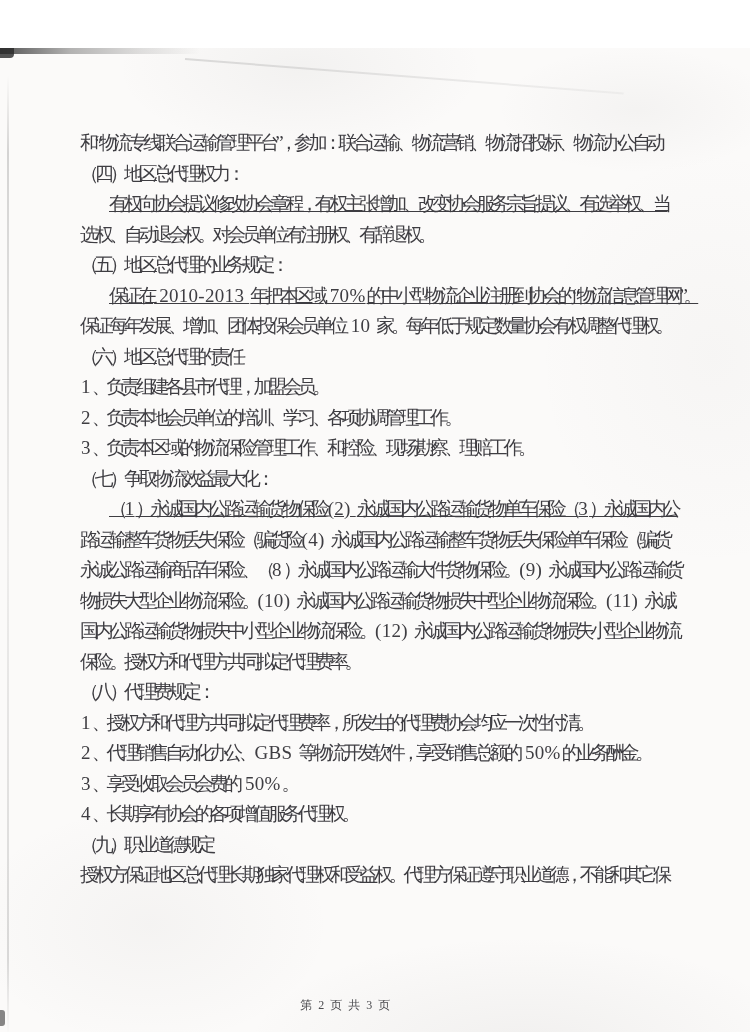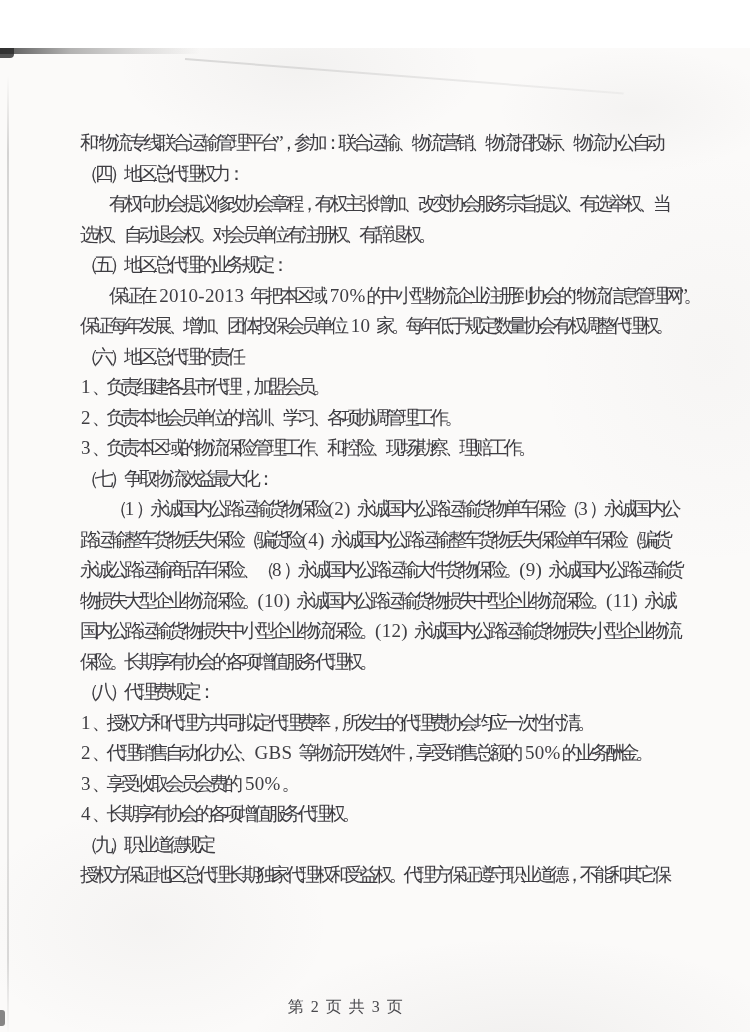--- a/index.html
+++ b/index.html
@@ -51,24 +51,24 @@
       radial-gradient(ellipse 340px 16px at 45% 100%, rgba(110,108,105,.22), transparent 80%),
       radial-gradient(ellipse 120px 26px at 13% 55%, rgba(125,122,118,.12), transparent 70%);
   }
   
   .textblock {
     position:absolute; left:80px; top:80px; width:625px;
     font-size:19px; color:#3e3d42; letter-spacing:-4.3px;
   }
   .line { height:30.5px; line-height:30.5px; white-space:nowrap; }
   .line .lat { letter-spacing:0.3px; padding:0 1px; }
-  .indent { padding-left:29px; }
+  .indent { padding-left:29px;text-decoration:underline; }
   .footer {
     position:absolute; top:949px; left:0; width:692px; text-align:center;
-    font-size:16px; color:#4a4a4e; letter-spacing:1.5px;
+    font-size:12px; color:#4a4a4e; letter-spacing:1.5px;
   }
 </style>
 </head>
 <body>
 
 <div class="page">
   <div class="corner-bar"></div>
   <div class="corner-dark"></div>
   <div class="edge-line"></div>
   <div class="crease-top"></div>
@@ -86,21 +86,21 @@
     <div class="line">（六）地区总代理的责任</div>
     <div class="line"><span class="lat">1</span>、负责组建各县市代理，加盟会员。</div>
     <div class="line"><span class="lat">2</span>、负责本地会员单位的培训、学习、各项协调管理工作。</div>
     <div class="line"><span class="lat">3</span>、负责本区域的物流保险管理工作、和控险、现场勘察、理赔工作。</div>
     <div class="line">（七）争取物流效益最大化：</div>
     <div class="line indent">（<span class="lat">1</span>）永诚国内公路运输货物保险<span class="lat">(2) </span>永诚国内公路运输货物单车保险（<span class="lat">3</span>）永诚国内公</div>
     <div class="line">路运输整车货物丢失保险（骗货险<span class="lat">(4) </span>永诚国内公路运输整车货物丢失保险单车保险（骗货</div>
     <div class="line">永诚公路运输商品车保险、（<span class="lat">8</span>）永诚国内公路运输大件货物保险。<span class="lat">(9) </span>永诚国内公路运输货</div>
     <div class="line">物损失大型企业物流保险。<span class="lat">(10) </span>永诚国内公路运输货物损失中型企业物流保险。<span class="lat">(11) </span>永诚</div>
     <div class="line">国内公路运输货物损失中小型企业物流保险。<span class="lat">(12) </span>永诚国内公路运输货物损失小型企业物流</div>
-    <div class="line">保险。长期享有协会的各项增值服务代理权。</div>
+    <div class="line">保险。授权方和代理方共同拟定代理费率。</div>
     <div class="line">（八）代理费规定：</div>
     <div class="line"><span class="lat">1</span>、授权方和代理方共同拟定代理费率，所发生的代理费协会均应一次性付清。</div>
     <div class="line"><span class="lat">2</span>、代理销售自动化办公、<span class="lat">GBS </span>等物流开发软件，享受销售总额的<span class="lat"> 50%</span>的业务酬金。</div>
     <div class="line"><span class="lat">3</span>、享受收取会员会费的<span class="lat"> 50%</span>。</div>
     <div class="line"><span class="lat">4</span>、长期享有协会的各项增值服务代理权。</div>
     <div class="line">（九）职业道德规定</div>
     <div class="line">授权方保证地区总代理长期独家代理权和受益权。代理方保证遵守职业道德，不能和其它保</div>
   </div>
 
   <div class="footer">第 2 页 共 3 页</div>

